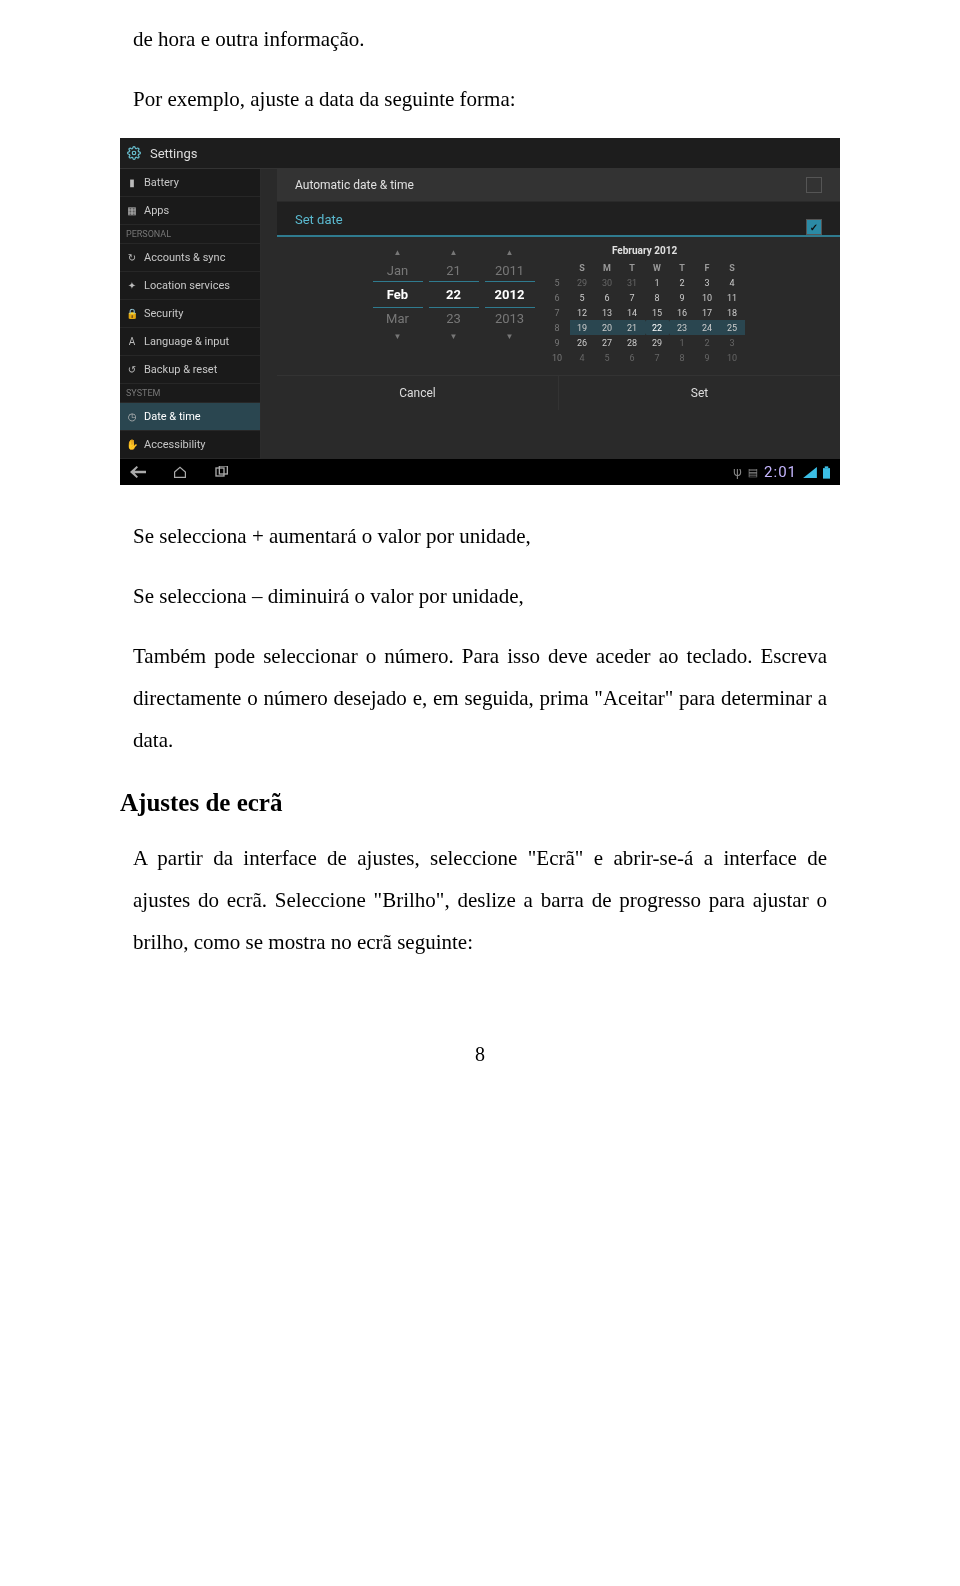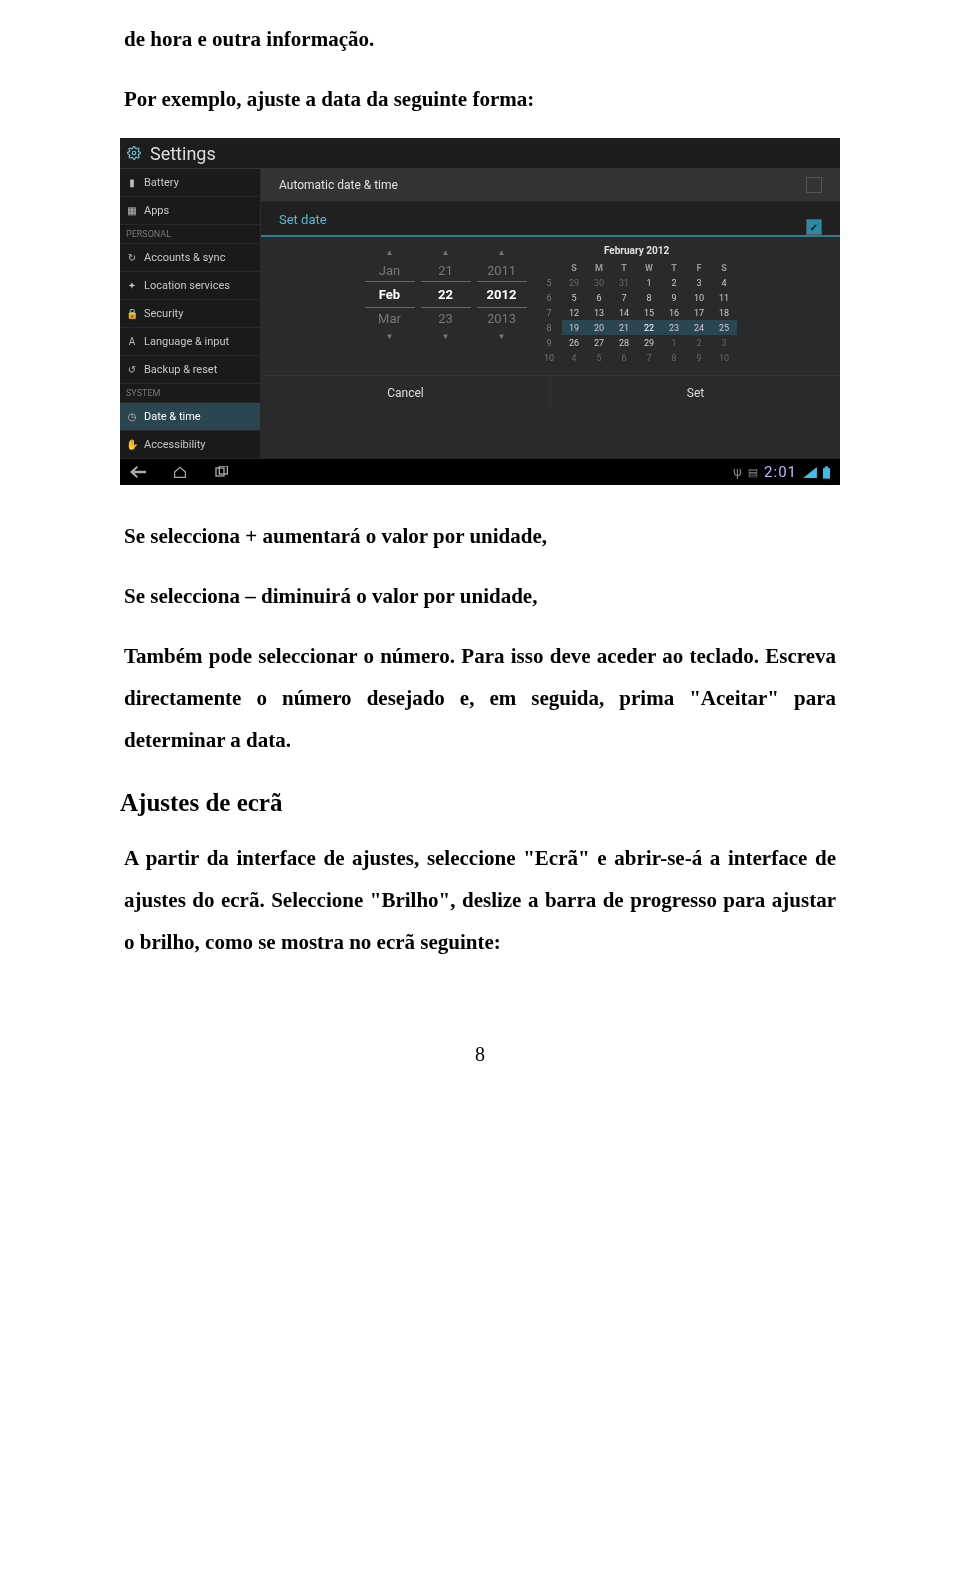--- a/index.html
+++ b/index.html
@@ -10,22 +10,21 @@
     color: #000;
   }
   .page {
     padding: 0 120px 60px 120px;
     box-sizing: border-box;
   }
   .body-text {
     font-size: 21px;
     line-height: 2.0;
     text-align: justify;
-    margin: 18px 4px;
-    font-weight: bold;
+    margin: 18px 13px;
   }
   .section-head {
     font-size: 25px;
     font-weight: bold;
     margin: 28px 0 20px 0;
   }
   .page-num {
     text-align: center;
     font-size: 20px;
     margin-top: 80px;
@@ -41,21 +40,21 @@
     font-size: 12px;
   }
   .topbar {
     display: flex;
     align-items: center;
     background: #1d1d1d;
     border-bottom: 1px solid #333;
     height: 30px;
     padding-left: 6px;
     color: #ddd;
-    font-size: 18px;
+    font-size: 13px;
   }
   .topbar .gear-icon {
     width: 16px; height: 16px;
     margin-right: 8px;
     display: inline-flex; align-items:center; justify-content:center;
     color: #6cc5d6;
   }
   .workspace {
     display: flex;
     background: #1a1a1a;
@@ -89,20 +88,21 @@
     font-size: 10px;
   }
   .sb-active {
     background: #2a4650;
     color: #fff;
   }
   .content {
     flex: 1;
     position: relative;
     background: #2a2a2a;
+    padding-left: 16px;
   }
   .auto-row {
     display: flex;
     justify-content: space-between;
     align-items: center;
     background: #333;
     padding: 8px 18px;
     font-size: 12px;
     color: #e0e0e0;
     border-bottom: 1px solid #2a2a2a;

